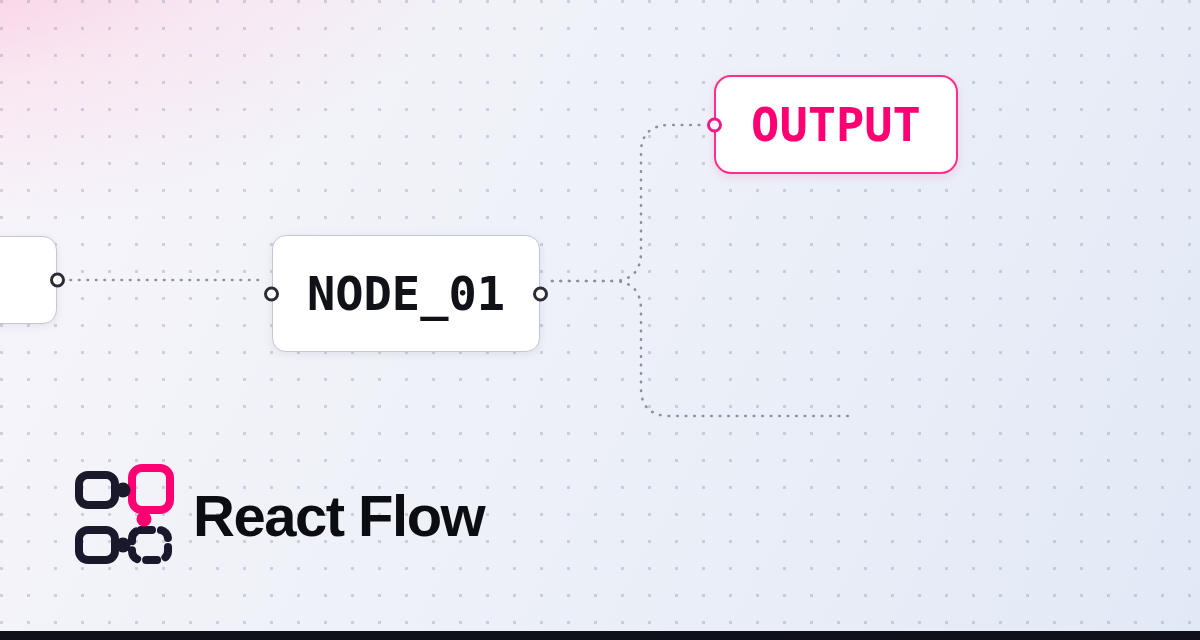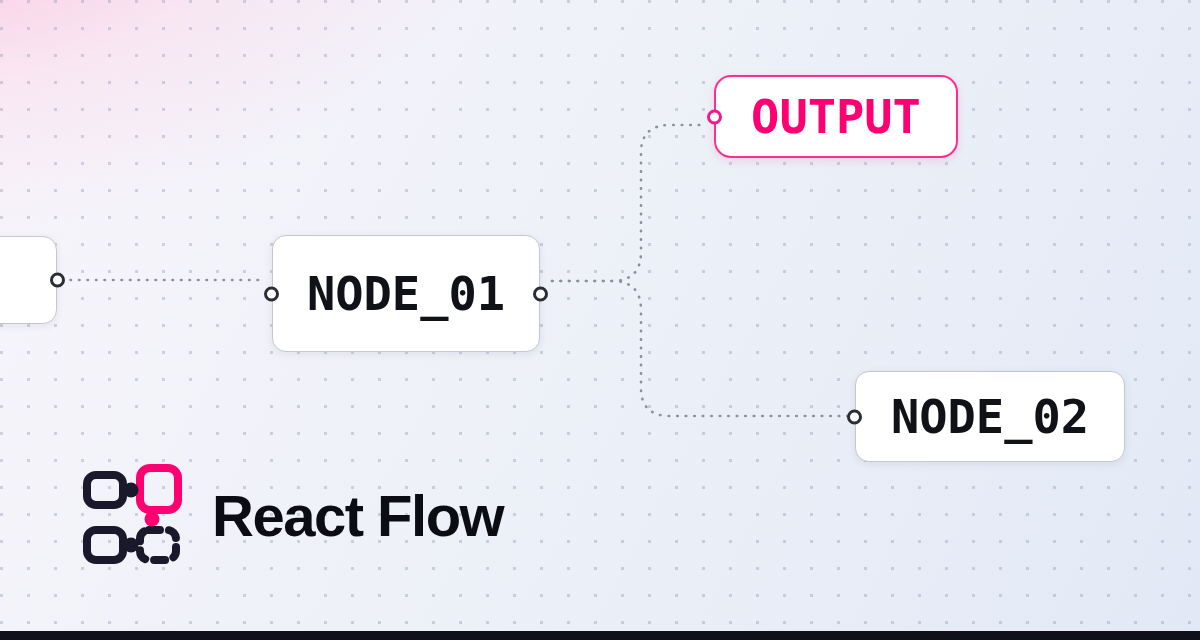--- a/index.html
+++ b/index.html
@@ -47,21 +47,21 @@
     font-size:47px;
     font-weight:600;
     color:var(--ink);
     letter-spacing:0px;
   }
   .node .label{white-space:nowrap;}
 
   .node.partial{left:-52px;top:236px;width:109px;height:88px;}
   .node.n01{left:272px;top:235px;width:268px;height:117px;}
   .node.out{
-    left:714px;top:75px;width:244px;height:83px;
+    left:714px;top:75px;width:244px;height:99px;
     border:2.5px solid #ff2d8d;
     border-radius:17px;
     color:var(--pink);
     box-shadow:0 3px 10px rgba(255,0,114,.12);
   }
   .node.n02{left:855px;top:371px;width:270px;height:91px;}
 
   .handle{
     position:absolute;
     width:15px;height:15px;
@@ -69,24 +69,24 @@
     border:3px solid #2c2c36;
     border-radius:50%;
     top:50%;
   }
   .handle.left{left:-9px;transform:translateY(-50%);}
   .handle.right{right:-9px;transform:translateY(-50%);}
   .handle.pink{border-color:#f5188a;}
 
   .branding{
     position:absolute;
-    left:80px;top:462px;
+    left:72px;top:462px;
     display:flex;
     align-items:center;
-    gap:28px;
+    gap:17px;
   }
   .wordmark{
     font-family:"Liberation Sans", sans-serif;
     font-weight:800;
     font-size:58px;
     letter-spacing:-1.5px;
     color:#0c0d12;
   }
 
   .bottom-bar{
@@ -116,24 +116,20 @@
     <span class="handle left"></span>
     <span class="label">NODE_01</span>
     <span class="handle right"></span>
   </div>
 
   <div class="node out">
     <span class="handle left pink"></span>
     <span class="label">OUTPUT</span>
   </div>
 
-  <div class="node n02">
-    <span class="handle left"></span>
-    <span class="label">NODE_02</span>
-  </div>
 
 </div>
 
 <div class="branding">
   <svg width="104" height="106" viewBox="0 0 104 106">
     <rect x="7" y="13" width="36" height="30" rx="9" fill="none" stroke="#1a192b" stroke-width="8"></rect>
     <rect x="60" y="6" width="38" height="42" rx="10" fill="none" stroke="#ff0072" stroke-width="8"></rect>
     <rect x="7" y="68" width="36" height="30" rx="9" fill="none" stroke="#1a192b" stroke-width="8"></rect>
     <rect x="60" y="68" width="36" height="30" rx="9" fill="none" stroke="#1a192b" stroke-width="8" stroke-dasharray="11 9" stroke-linecap="round"></rect>
     <circle cx="51" cy="28" r="7.5" fill="#1a192b"></circle>

